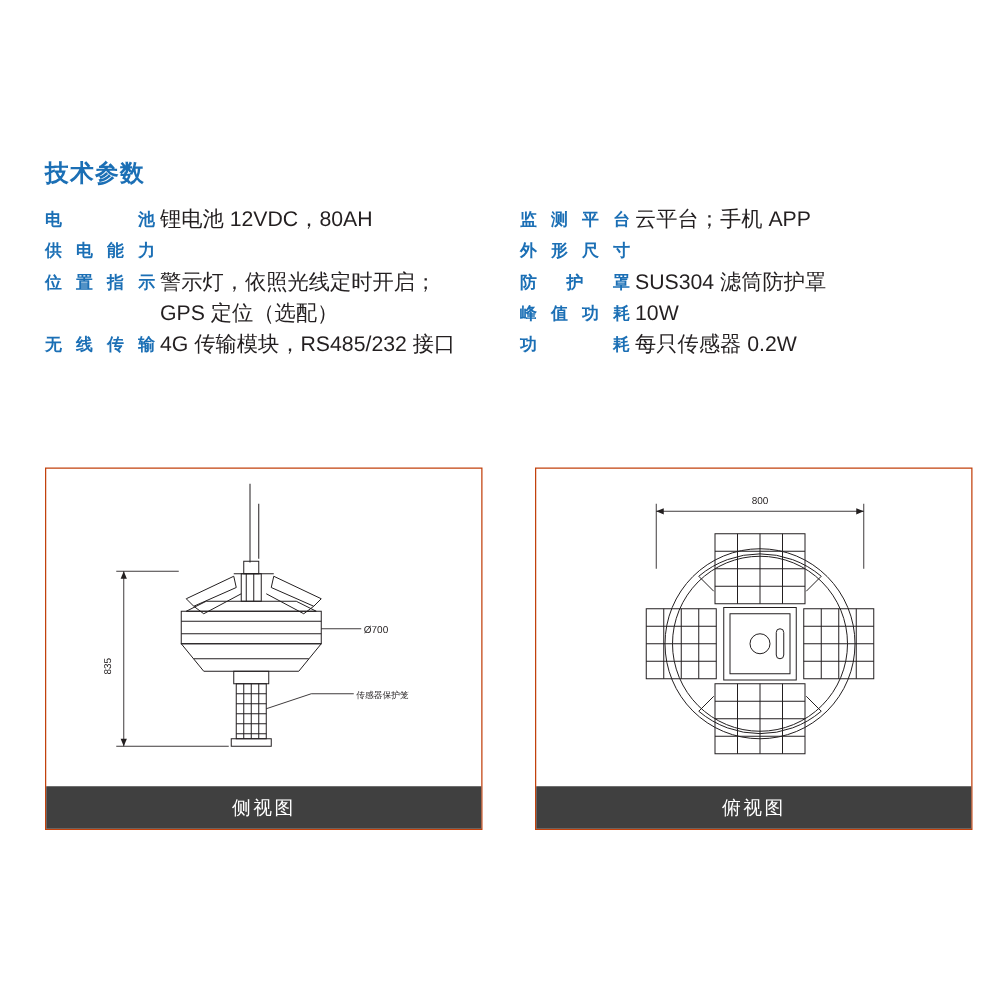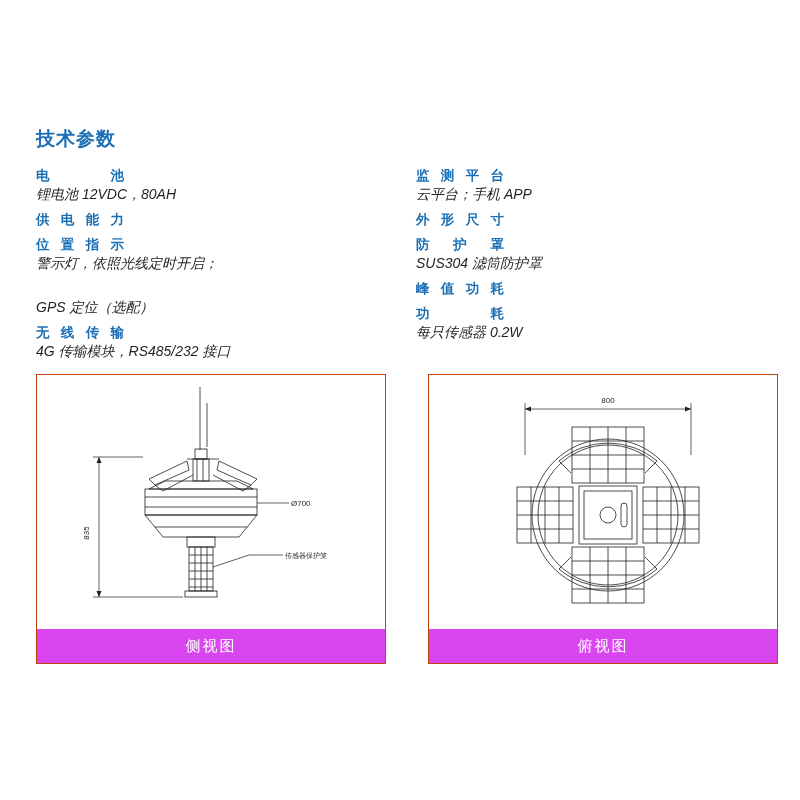--- a/index.html
+++ b/index.html
@@ -39,40 +39,38 @@
     display: flex;
     gap: 0px;
   }
   .spec-col {
     width: 380px;
   }
   .spec-row {
     display: flex;
     align-items: flex-start;
     margin-bottom: 6px;
-    flex-direction: column;
   }
   .spec-label {
     width: 92px;
     min-width: 92px;
     font-size: 13.5px;
     font-weight: bold;
     color: #1b6fb5;
     text-align: justify;
     text-align-last: justify;
     line-height: 19px;
     padding-right: 4px;
     box-sizing: border-box;
   }
   .spec-value {
-    font-size: 14px;
+    font-size: 17px;
     color: #231f20;
     line-height: 19px;
     flex: 1;
-    font-style: italic;
   }
   .spec-value.cont {
     padding-left: 0;
   }
   .spec-row.sub .spec-label {
     visibility: hidden;
   }
   
   .figure {
     position: absolute;
@@ -82,21 +80,21 @@
     background: #ffffff;
     box-sizing: border-box;
   }
   .figure.left { left: 20px; top: 374px; }
   .figure.right { left: 412px; top: 374px; }
   .fig-caption {
     position: absolute;
     left: 0; bottom: 0;
     width: 100%;
     height: 34px;
-    background: #d946ef;
+    background: #404040;
     color: #ffffff;
     font-size: 15px;
     display: flex;
     align-items: center;
     justify-content: center;
     letter-spacing: 2px;
     box-sizing: border-box;
   }
   .fig-canvas {
     position: absolute;
@@ -163,20 +161,21 @@
         <div class="spec-label">外形尺寸</div>
       </div>
 
       <div class="spec-row">
         <div class="spec-label">防 护 罩</div>
         <div class="spec-value">SUS304 滤筒防护罩</div>
       </div>
 
       <div class="spec-row">
         <div class="spec-label">峰值功耗</div>
+        <div class="spec-value">10W</div>
       </div>
 
       <div class="spec-row">
         <div class="spec-label">功 耗</div>
         <div class="spec-value">每只传感器 0.2W</div>
       </div>
 
     </div>
   </div>
 

